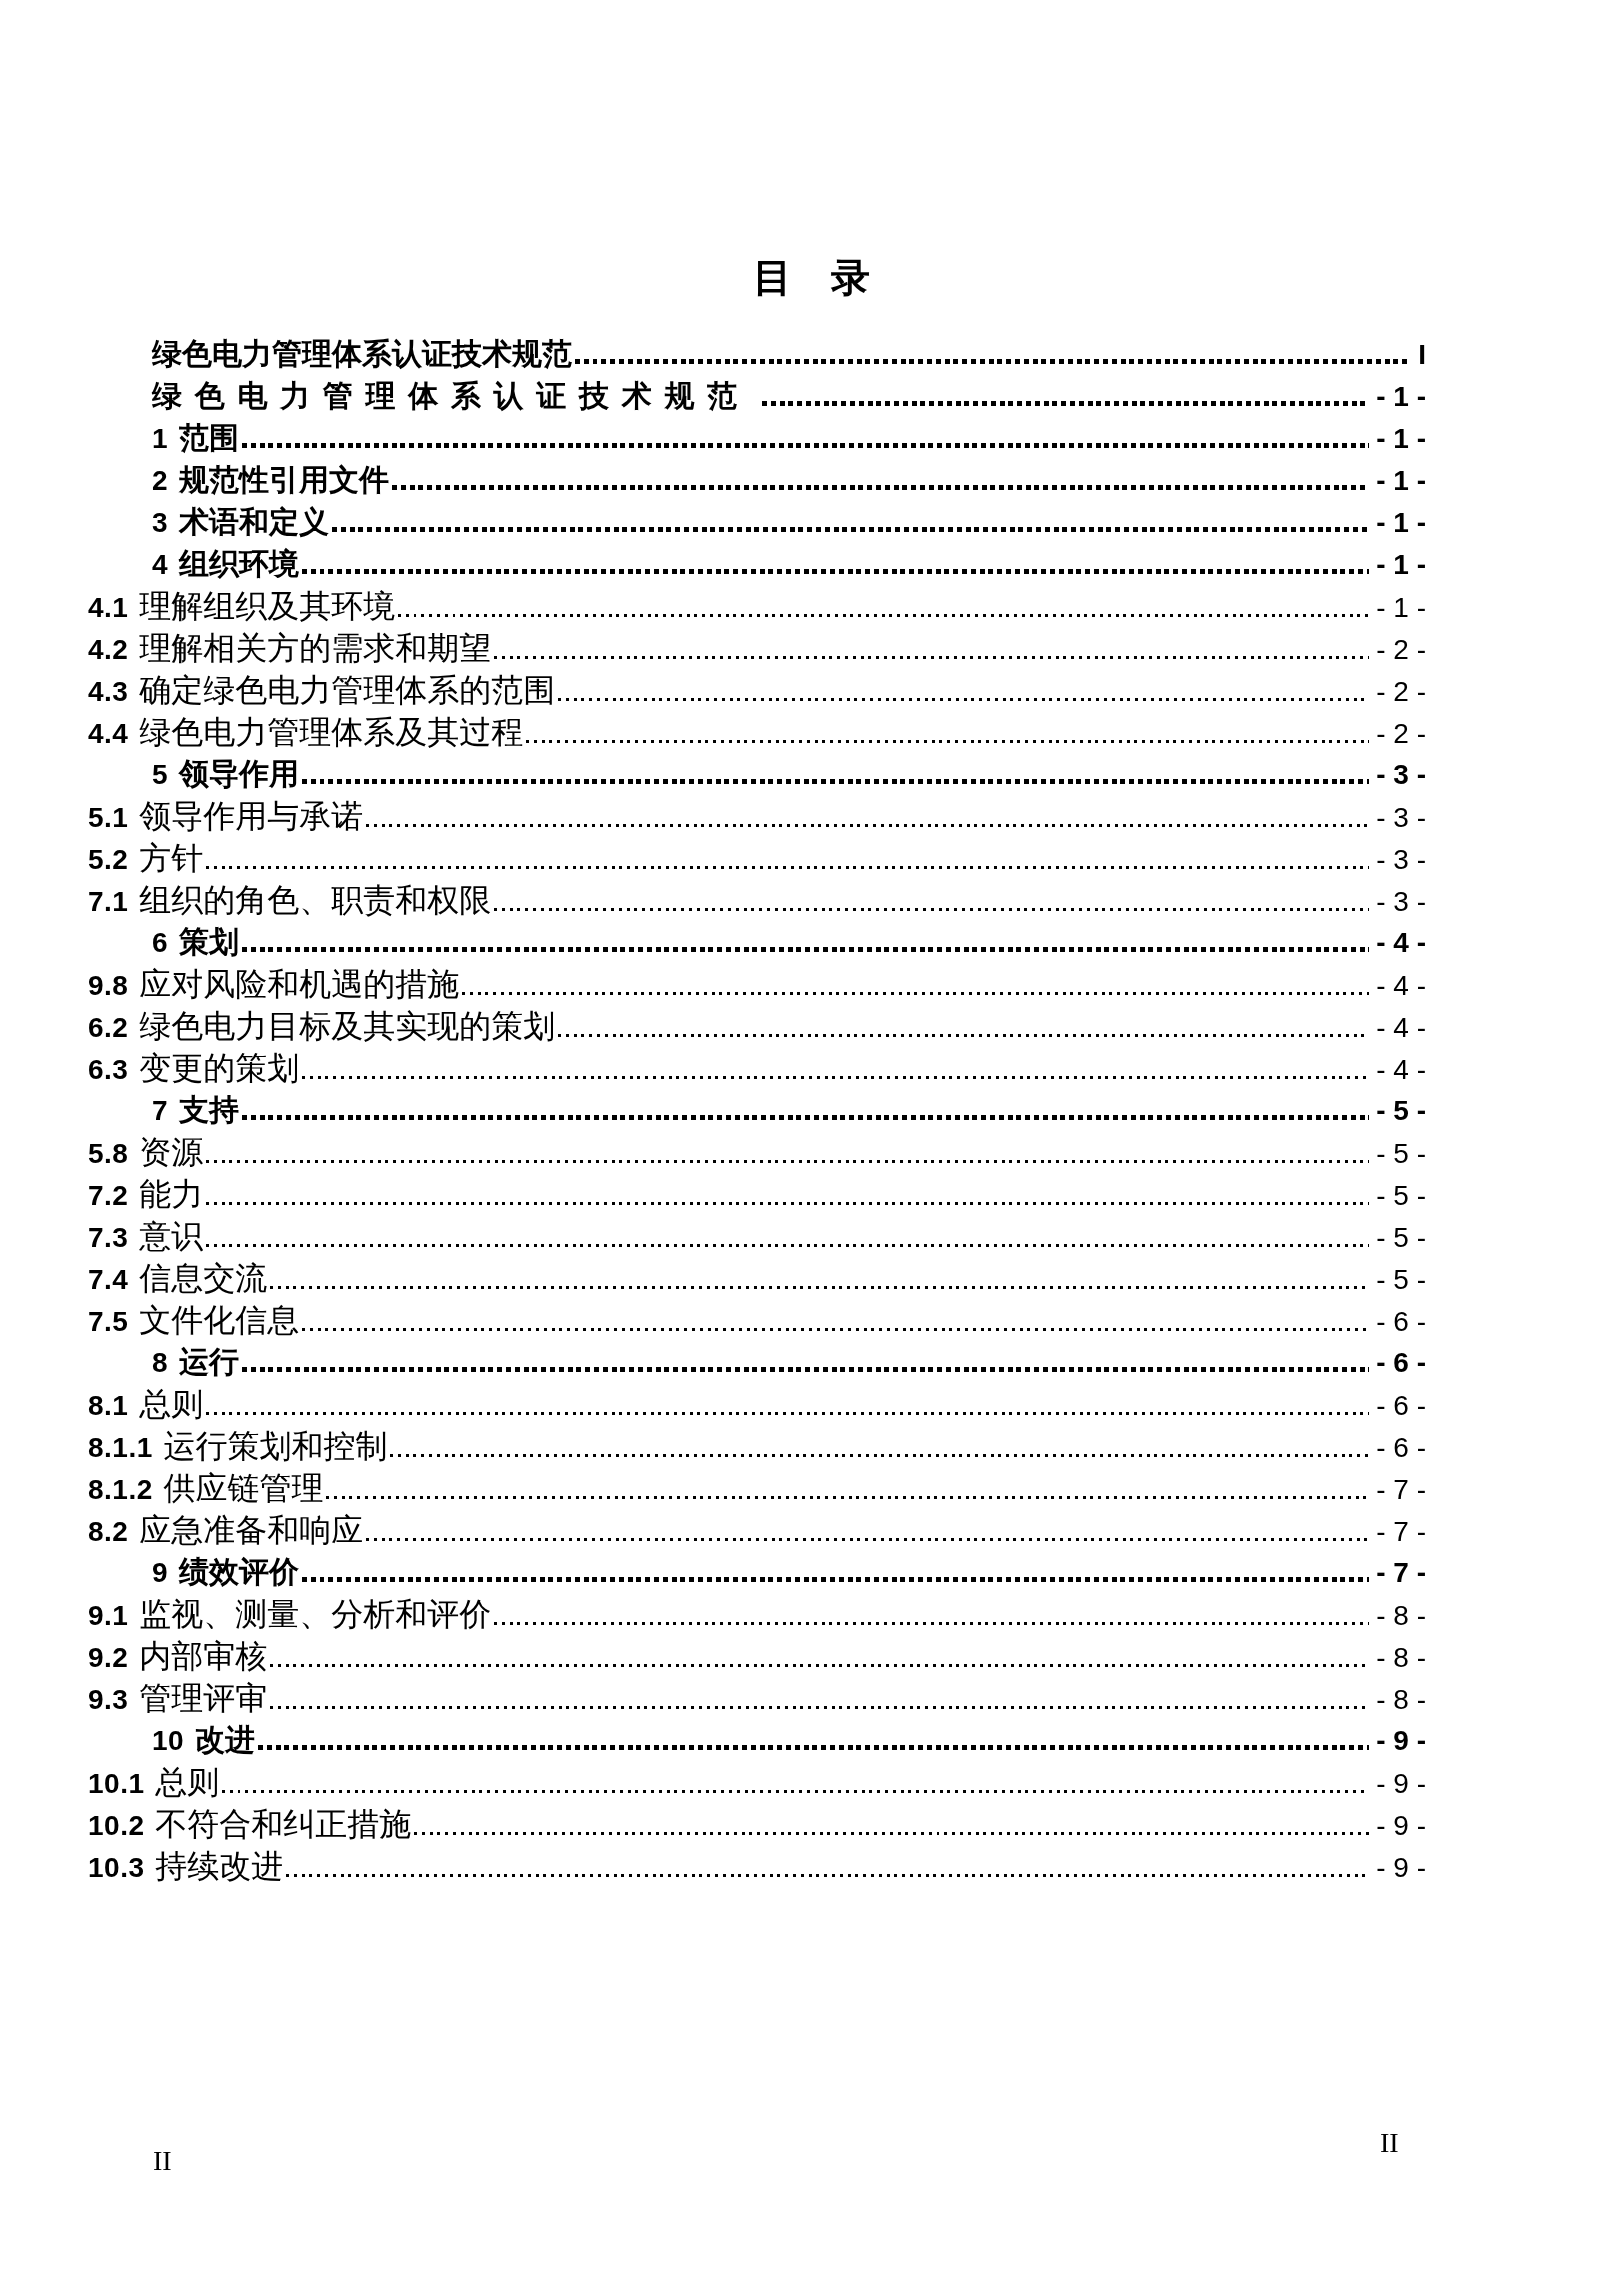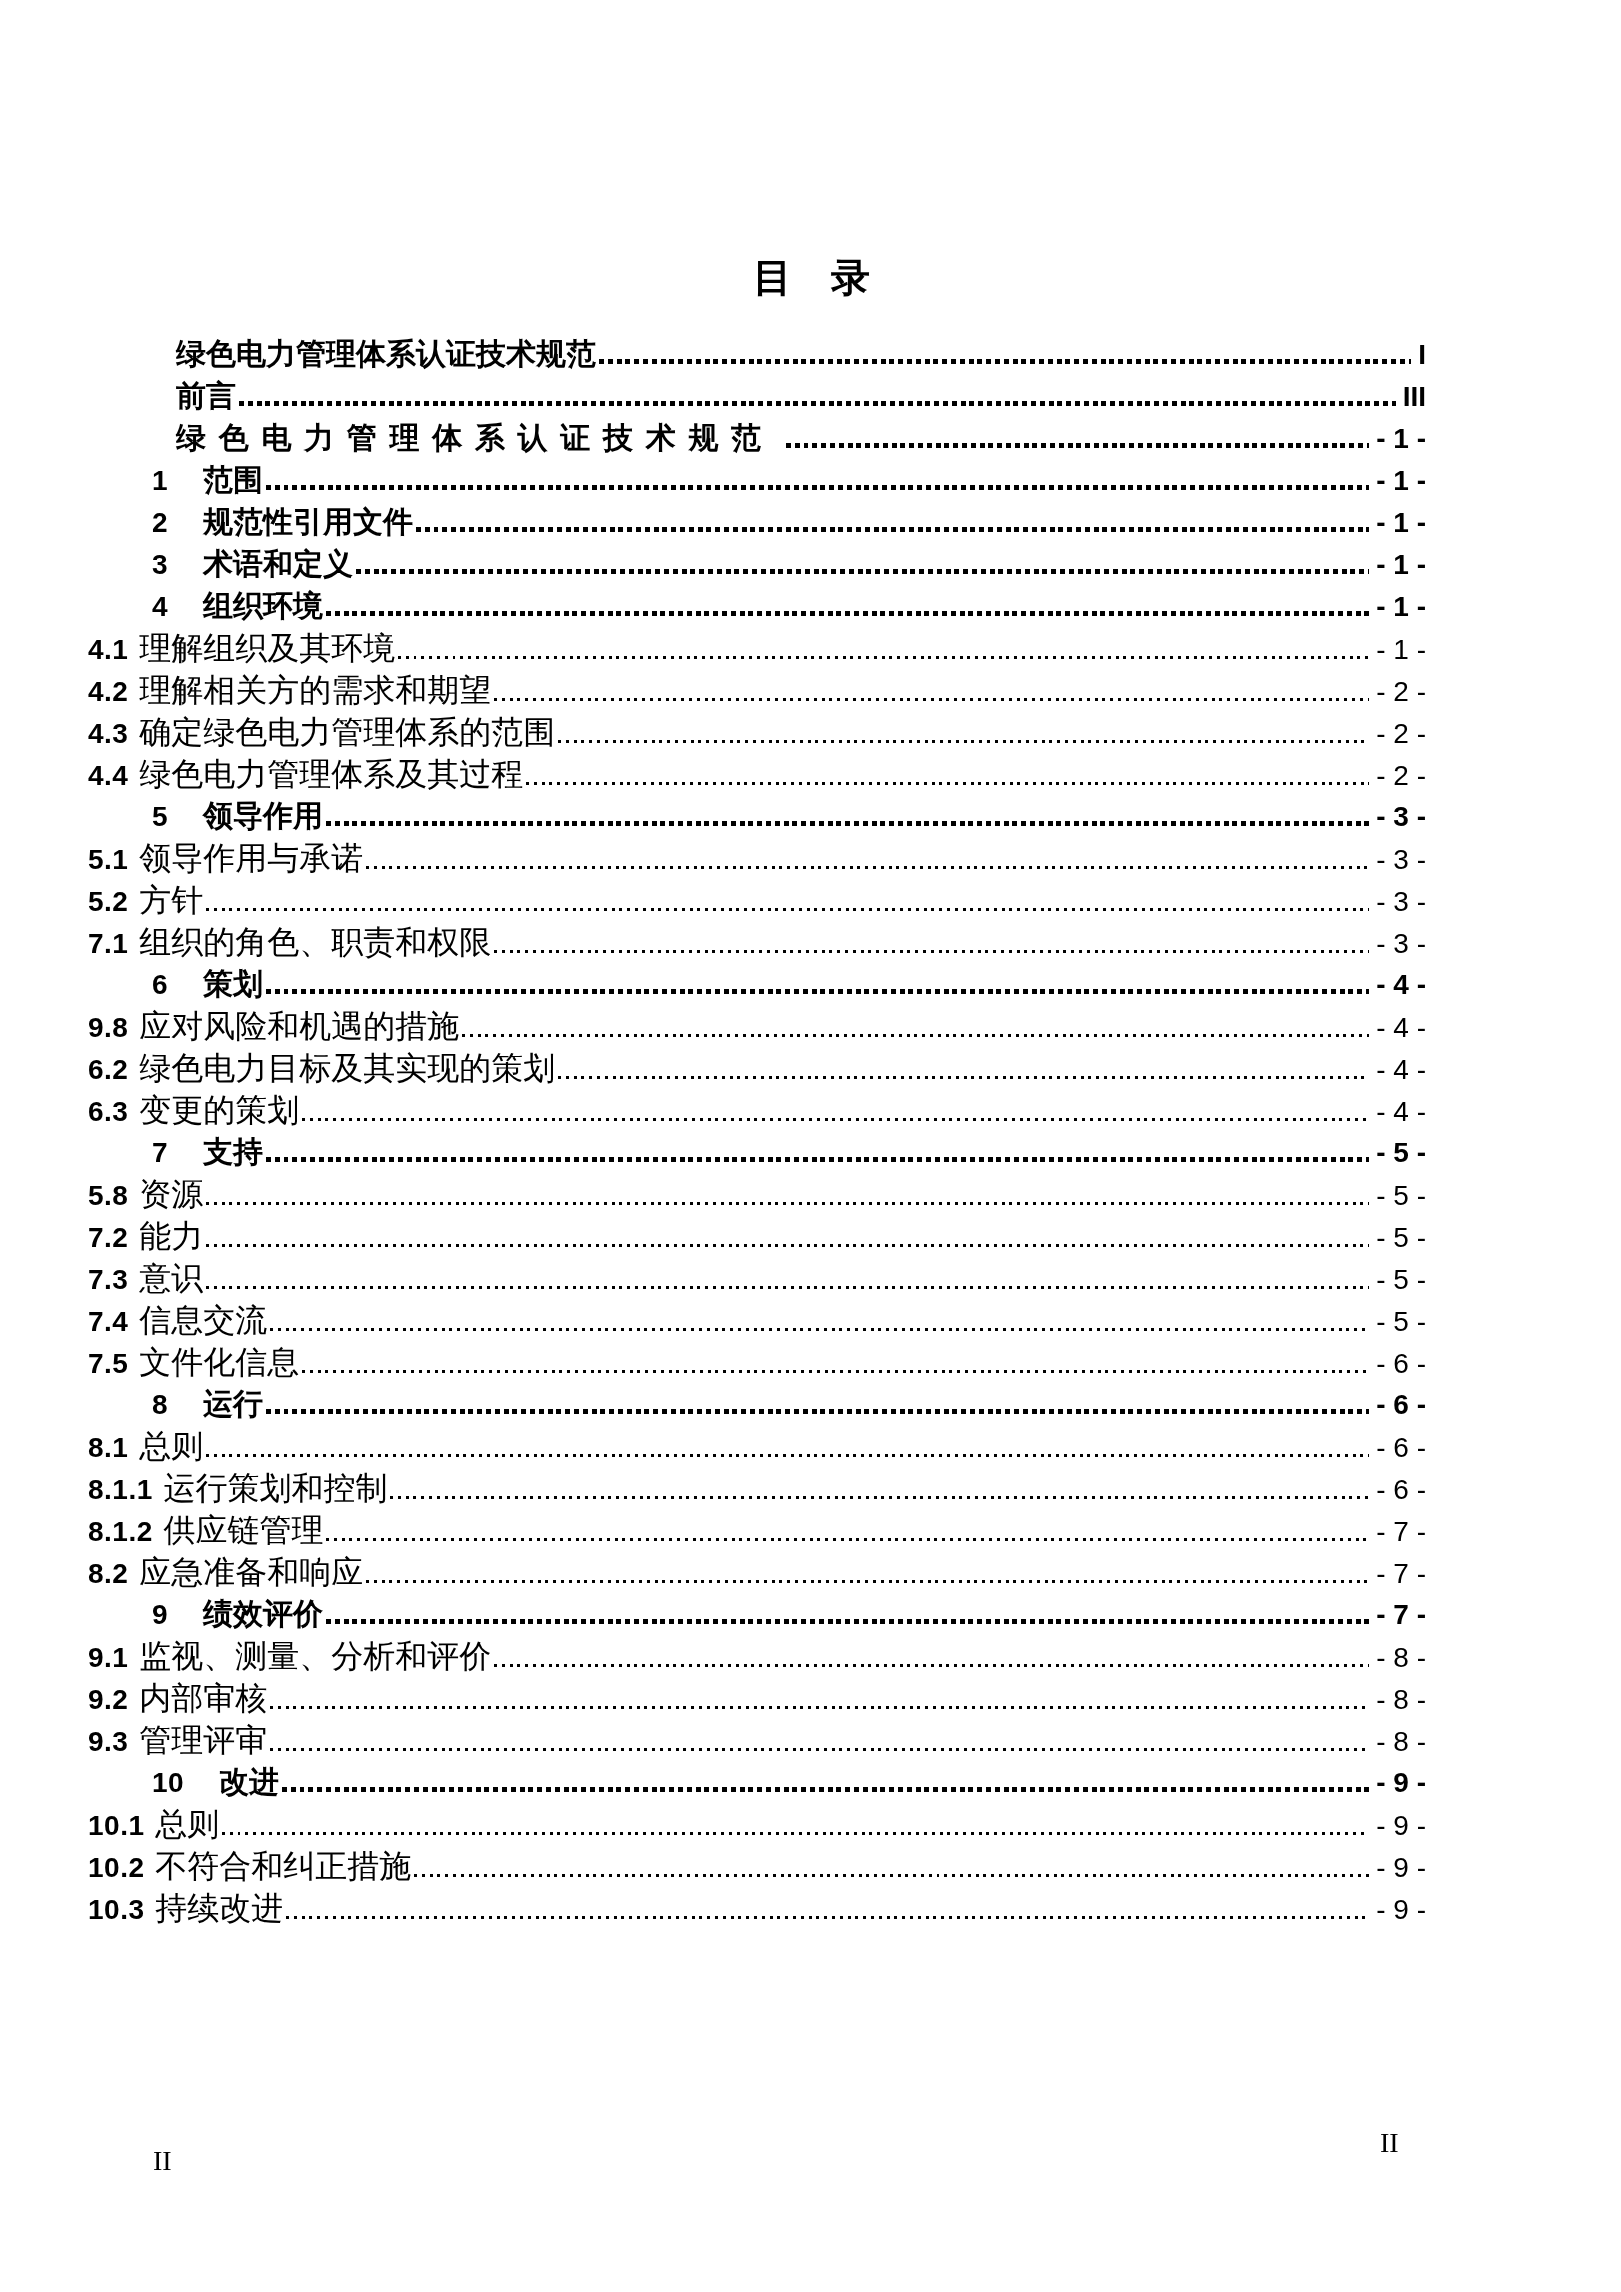--- a/index.html
+++ b/index.html
@@ -35,21 +35,21 @@
   .row.lvl2 { padding-left:88px; }
   .num {
     font-family:"Liberation Sans","DejaVu Sans",sans-serif;
     font-weight:bold;
     font-size:28px;
     margin-right:10.8px;
     letter-spacing:0.5px;
   }
   .num:empty { display:none; }
   .label { font-size:32px; }
-  .lvl1 .label { font-weight:bold; font-size:30px;margin-left:24px; }
+  .lvl1 .label { font-weight:bold; font-size:30px; }
   .row.spaced .label { letter-spacing:12.7px; margin-right:8.8px; }
   .leader {
     flex:1;
     height:2.9px;
     margin-left:2.9px;
     align-self:baseline;
     background:repeating-linear-gradient(to right,#000 0 2.9px,transparent 2.9px 7.8px);
   }
   .lvl1 .leader {
     height:4.9px;
@@ -78,26 +78,20 @@
   <h1 class="doc-title">目　录</h1>
 
   <div class="toc">
 
   <div class="row lvl1">
 
       <span class="label">绿色电力管理体系认证技术规范</span>
       <span class="leader"></span>
       <span class="page">I</span>
     </div>
-      <div class="row lvl1">
-
-      <span class="label">前言</span>
-      <span class="leader"></span>
-      <span class="page">III</span>
-    </div>
       <div class="row lvl1 spaced">
 
       <span class="label">绿色电力管理体系认证技术规范</span>
       <span class="leader"></span>
       <span class="page">- 1 -</span>
     </div>
       <div class="row lvl1">
       <span class="num">1</span>
       <span class="label">范围</span>
       <span class="leader"></span>

